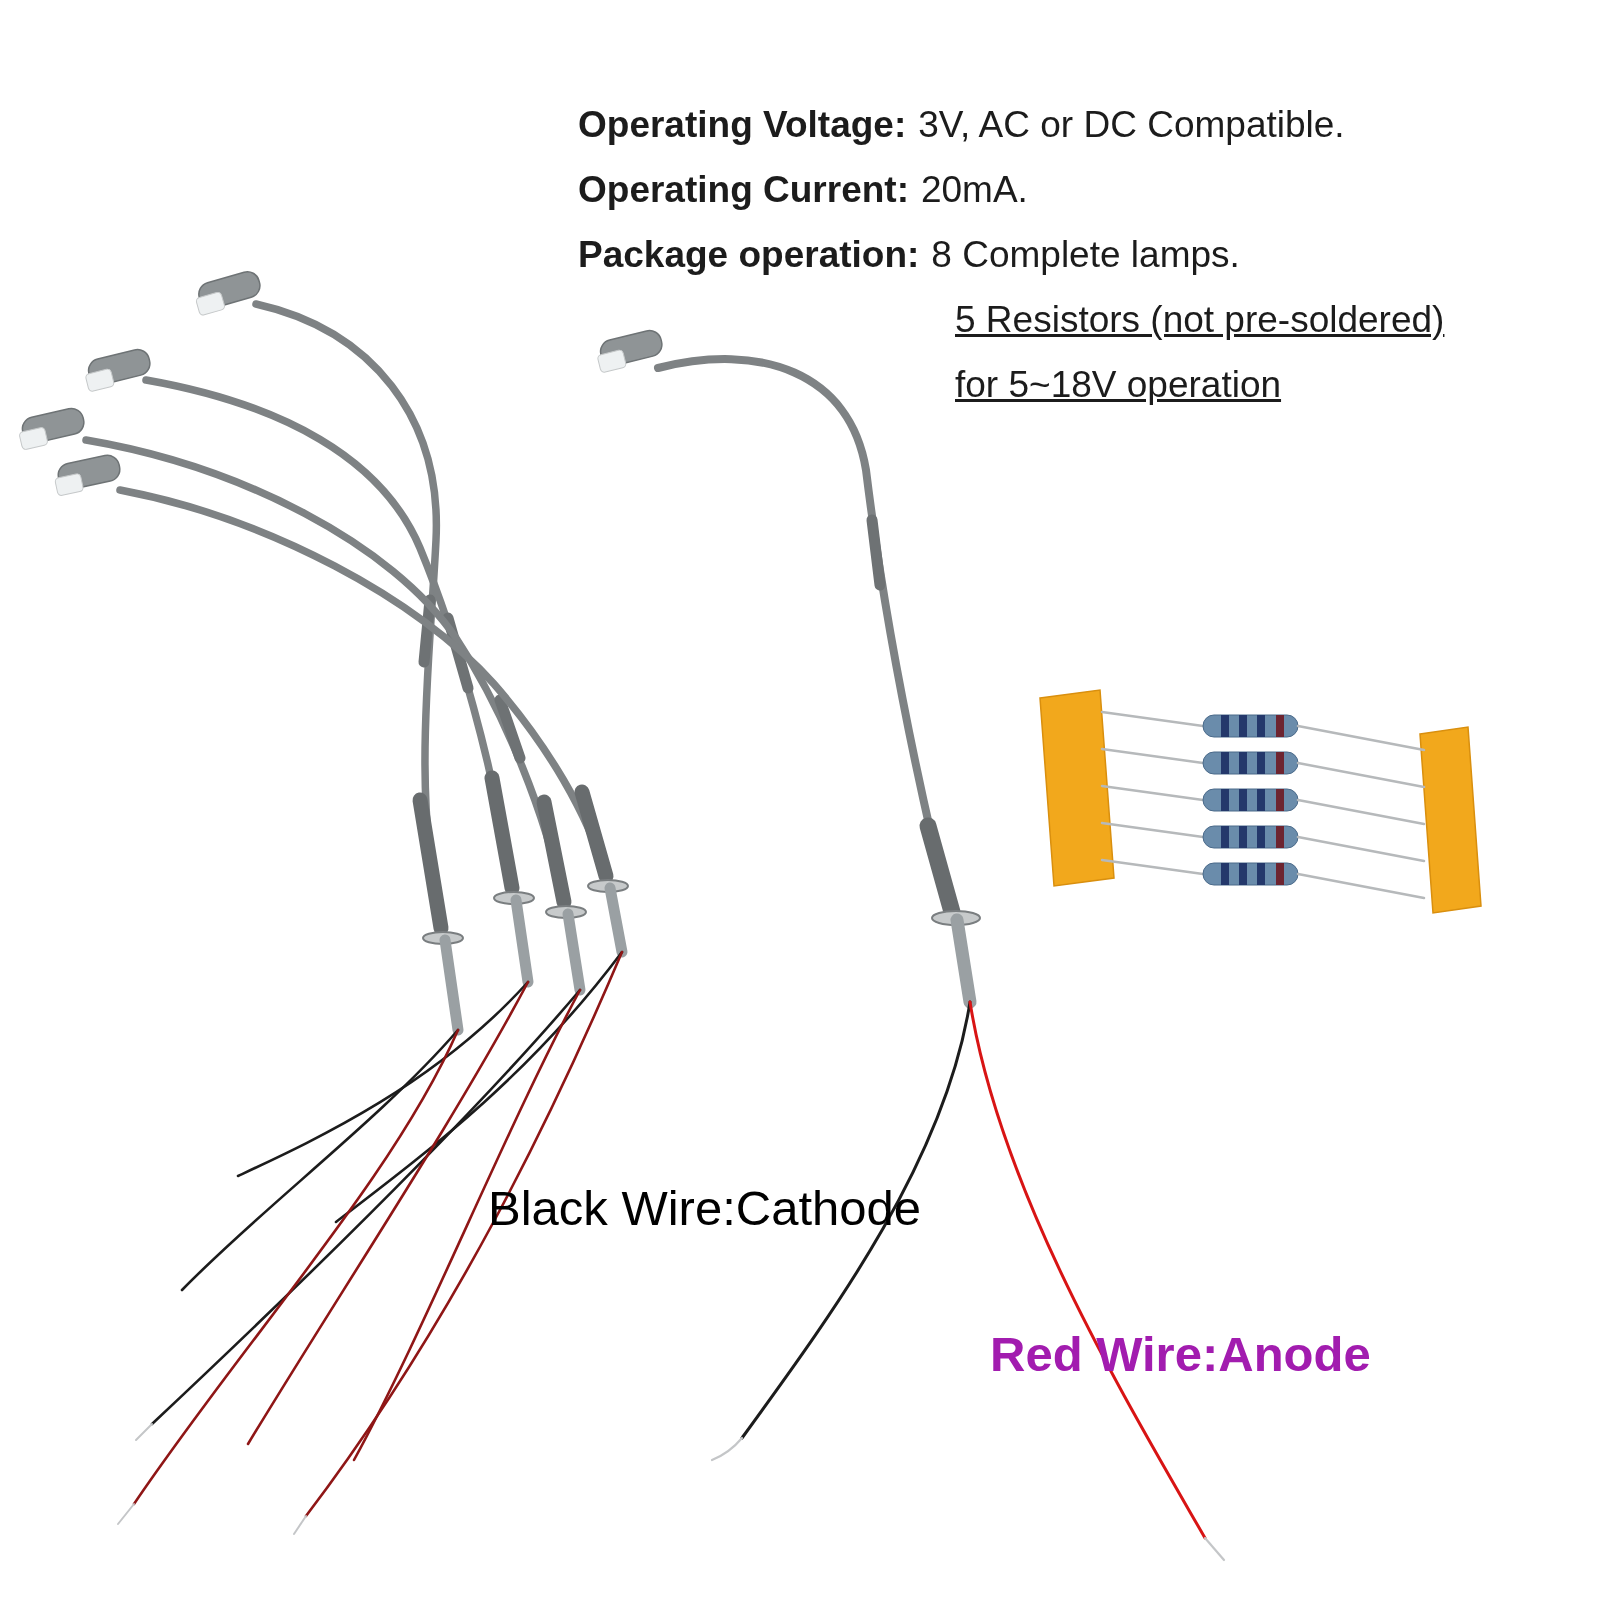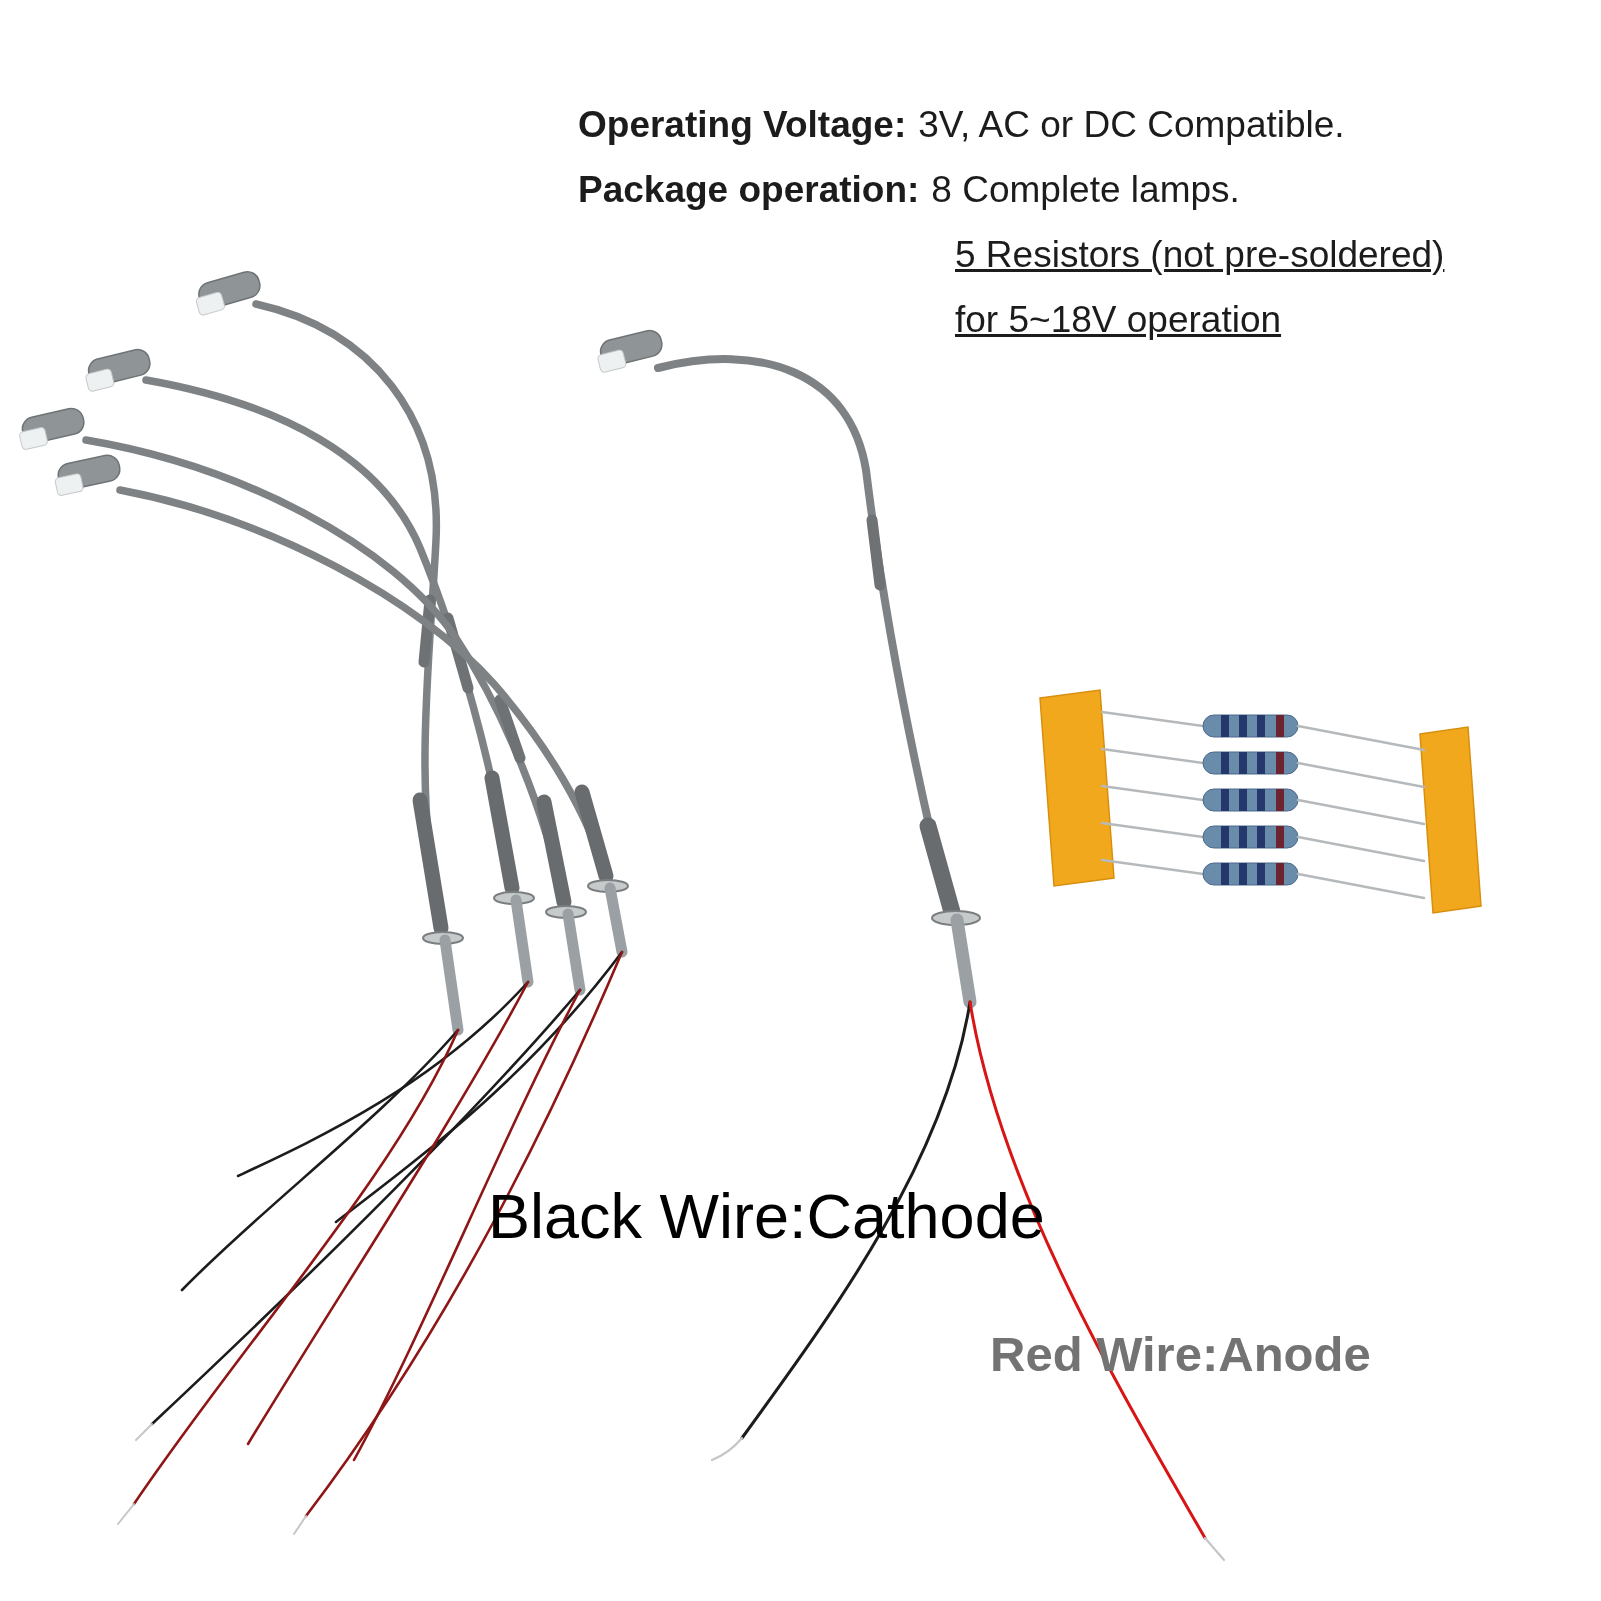--- a/index.html
+++ b/index.html
@@ -5,22 +5,22 @@
   html,body{margin:0;padding:0;background:#ffffff;}
   .canvas{position:relative;width:1601px;height:1601px;background:#ffffff;overflow:hidden;
           font-family:"Liberation Sans", sans-serif;}
   .scene{position:absolute;left:0;top:0;}
   .specs{position:absolute;left:578px;top:92px;font-size:37px;line-height:65px;color:#1c1c1c;white-space:nowrap;}
   .spec-line .lbl{font-weight:700;}
   .spec-line .val{font-weight:400;margin-left:12px;}
   .spec-line.indent{padding-left:377px;}
   .spec-line.indent .val{margin-left:0;text-decoration:underline;}
   .wire-label{position:absolute;white-space:nowrap;}
-  .wire-label.black{left:488px;top:1180px;font-size:63px;font-weight:400;color:#000000;}
-  .wire-label.red{left:990px;top:1326px;font-size:49px;font-weight:700;color:#737373;}
+  .wire-label.black{left:488px;top:1180px;font-size:49px;font-weight:400;color:#000000;}
+  .wire-label.red{left:990px;top:1326px;font-size:49px;font-weight:700;color:#a21caf;}
   
   .pole{stroke:#7e8284;fill:none;stroke-linecap:round;}
   .joint{stroke:#6e7274;fill:none;stroke-linecap:round;}
   .sleeve{stroke:#686c6e;fill:none;stroke-linecap:round;}
   .tube{stroke:#9aa0a3;fill:none;stroke-linecap:round;}
   .flange{fill:#c7cacb;stroke:#7a7e80;stroke-width:2;}
   .cap{fill:#8f9496;stroke:#6e7375;stroke-width:1.5;}
   .capwhite{fill:#eef1f2;stroke:#c5c8c9;stroke-width:1;}
   .wire{fill:none;stroke-linecap:round;}
   .tip{stroke:#c4c6c8;fill:none;stroke-linecap:round;}
@@ -158,20 +158,23 @@
         <path class="lead" stroke-width="2.5" d="M 1298 874 L 1424 898"></path>
       </g>
     </g>
   </svg>
 
   <div class="specs">
     <div class="spec-line">
       <span class="lbl">Operating Voltage:</span><span class="val">3V, AC or DC Compatible.</span>
     </div>
     <div class="spec-line">
+      <span class="lbl">Operating Current:</span><span class="val">20mA.</span>
+    </div>
+    <div class="spec-line">
       <span class="lbl">Package operation:</span><span class="val">8 Complete lamps.</span>
     </div>
     <div class="spec-line indent">
       <span class="val">5 Resistors (not pre-soldered)</span>
     </div>
     <div class="spec-line indent">
       <span class="val">for 5~18V operation</span>
     </div>
   </div>
 

